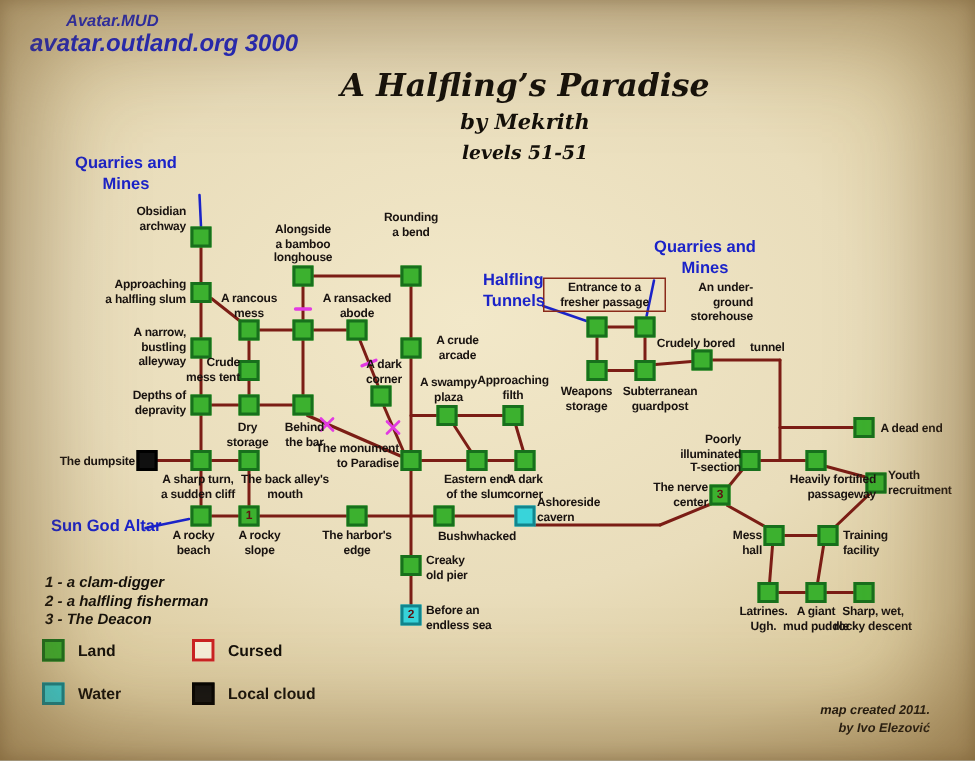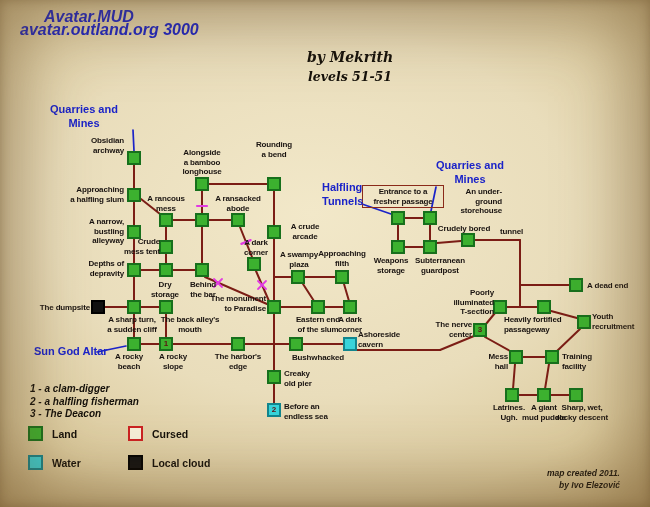--- a/index.html
+++ b/index.html
@@ -6,21 +6,21 @@
   .canvas{
     position:relative;width:650px;height:507px;overflow:hidden;
     font-family:"Liberation Sans",sans-serif;
     background-color:#e6d9b4;
     background-image:radial-gradient(ellipse 90% 80% at 48% 42%, #f2e8c9 0%, #e9ddbb 45%, #dccb9e 72%, #c3ab78 92%, #a1874f 100%);
   }
   .canvas::after{
     content:"";position:absolute;inset:0;pointer-events:none;
     box-shadow:inset 0 0 70px 18px rgba(104,74,34,.5), inset 0 0 12px rgba(80,55,20,.35);
   }
-  .site{position:absolute;left:44px;top:8px;font-style:italic;font-weight:bold;font-size:16px;color:var(--blue,#1b23c8);}
+  .site{position:absolute;left:44px;top:8px;font-style:italic;font-weight:bold;font-size:11px;color:var(--blue,#1b23c8);}
   .site-addr{position:absolute;left:20px;top:21px;font-style:italic;font-weight:bold;font-size:16px;color:var(--blue,#1b23c8);}
   .titleblock{position:absolute;left:70px;top:44px;width:560px;text-align:center;color:#14100a;}
   .title{font-family:"DejaVu Serif",serif;font-style:italic;font-weight:bold;font-size:21px;}
   .author{font-family:"DejaVu Serif",serif;font-style:italic;font-weight:bold;font-size:14px;margin-top:5px;}
   .levels{font-family:"DejaVu Serif",serif;font-style:italic;font-weight:bold;font-size:12.5px;margin-top:4px;}
   .map-area{position:absolute;inset:0;}
   .map-area svg{position:absolute;left:0;top:0;}
   .room{position:absolute;width:14px;height:14px;border:2px solid;box-sizing:border-box;
         display:flex;align-items:center;justify-content:center;}
   .room.land{background:var(--land,#3cb12f);border-color:#17701c;}
@@ -44,20 +44,21 @@
   .footer{position:absolute;right:30px;top:468px;text-align:right;font-style:italic;font-weight:bold;
           font-size:8.5px;line-height:11.5px;color:#17120c;}
 </style>
 </head>
 <body>
 
 <div class="canvas">
   <div class="site">Avatar.MUD</div>
   <div class="site-addr">avatar.outland.org 3000</div>
   <div class="titleblock">
+    <div class="title">A Halfling’s Paradise</div>
     <div class="author">by Mekrith</div>
     <div class="levels">levels 51-51</div>
   </div>
   <div class="map-area">
       <svg width="650" height="507">
         <line x1="134" y1="164" x2="134" y2="189" stroke="#7b1d15" stroke-width="2" stroke-linecap="round"></line>
         <line x1="134" y1="201" x2="134" y2="226" stroke="#7b1d15" stroke-width="2" stroke-linecap="round"></line>
         <line x1="134" y1="238" x2="134" y2="264" stroke="#7b1d15" stroke-width="2" stroke-linecap="round"></line>
         <line x1="134" y1="276" x2="134" y2="301" stroke="#7b1d15" stroke-width="2" stroke-linecap="round"></line>
         <line x1="134" y1="313" x2="134" y2="338" stroke="#7b1d15" stroke-width="2" stroke-linecap="round"></line>
@@ -236,21 +237,21 @@
       <div class="map-label" style="left: 366px; top: 256px; width: 50px; text-align: center;">Weapons
 storage</div>
       <div class="map-label" style="left: 406px; top: 256px; width: 68px; text-align: center;">Subterranean
 guardpost</div>
       <div class="map-label" style="left: 432px; top: 224px; width: 64px; text-align: center;">Crudely bored</div>
       <div class="map-label" style="left: 500px; top: 227px; width: 34px; text-align: left;">tunnel</div>
       <div class="map-label" style="left: 587px; top: 281px; width: 54px; text-align: left;">A dead end</div>
       <div class="map-label" style="left: 442px; top: 288px; width: 52px; text-align: right;">Poorly
 illuminated
 T-section</div>
-      <div class="map-label" style="left: 504px; top: 315px; width: 80px; text-align: left;">Heavily fortified
+      <div class="map-label" style="left: 504px; top: 315px; width: 80px; text-align: right;">Heavily fortified
 passageway</div>
       <div class="map-label" style="left: 416px; top: 320px; width: 56px; text-align: right;">The nerve
 center</div>
       <div class="map-label" style="left: 592px; top: 312px; width: 58px; text-align: left;">Youth
 recruitment</div>
       <div class="map-label" style="left: 472px; top: 352px; width: 36px; text-align: right;">Mess
 hall</div>
       <div class="map-label" style="left: 562px; top: 352px; width: 46px; text-align: left;">Training
 facility</div>
       <div class="map-label" style="left: 484px; top: 403px; width: 50px; text-align: center;">Latrines.

